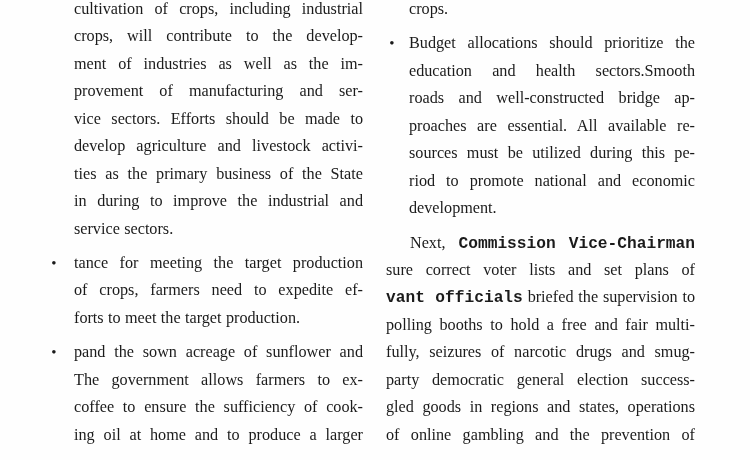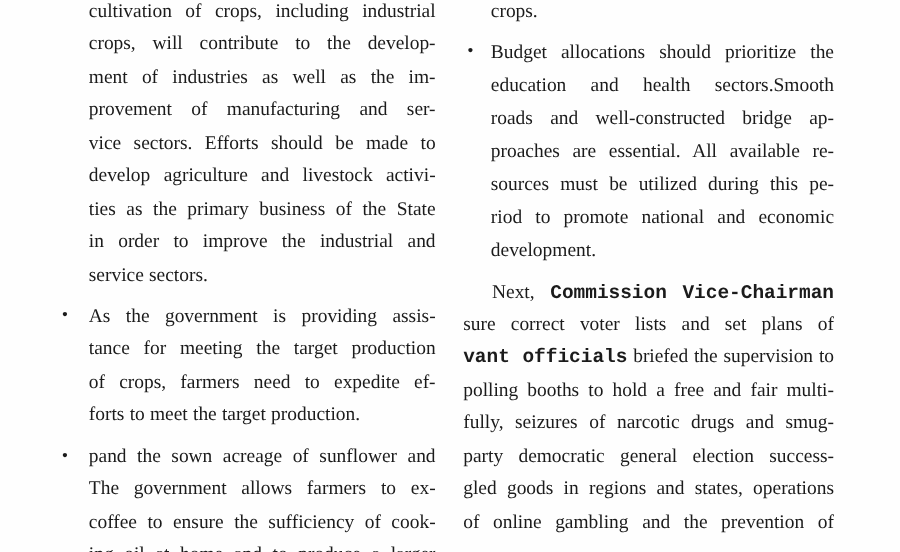--- a/index.html
+++ b/index.html
@@ -60,26 +60,25 @@
 <div class="page">
   <div class="col col-left">
       <div class="block continuation">
         <div class="line"><span>cultivation of crops, including industrial</span></div>
         <div class="line"><span>crops, will contribute to the develop-</span></div>
         <div class="line"><span>ment of industries as well as the im-</span></div>
         <div class="line"><span>provement of manufacturing and ser-</span></div>
         <div class="line"><span>vice sectors. Efforts should be made to</span></div>
         <div class="line"><span>develop agriculture and livestock activi-</span></div>
         <div class="line"><span>ties as the primary business of the State</span></div>
-        <div class="line"><span>in order to improve the industrial and</span></div>
+        <div class="line"><span>in during to improve the industrial and</span></div>
         <div class="line flush"><span>service sectors.</span></div>
       </div>
       <div class="block bullet">
         <span class="bullet-marker">•</span>
-        <div class="line"><span>As the government is providing assis-</span></div>
         <div class="line"><span>tance for meeting the target production</span></div>
         <div class="line"><span>of crops, farmers need to expedite ef-</span></div>
         <div class="line flush"><span>forts to meet the target production.</span></div>
       </div>
       <div class="block bullet">
         <span class="bullet-marker">•</span>
         <div class="line"><span>pand the sown acreage of sunflower and</span></div>
         <div class="line"><span>The government allows farmers to ex-</span></div>
         <div class="line"><span>coffee to ensure the sufficiency of cook-</span></div>
         <div class="line"><span>ing oil at home and to produce a larger</span></div>

